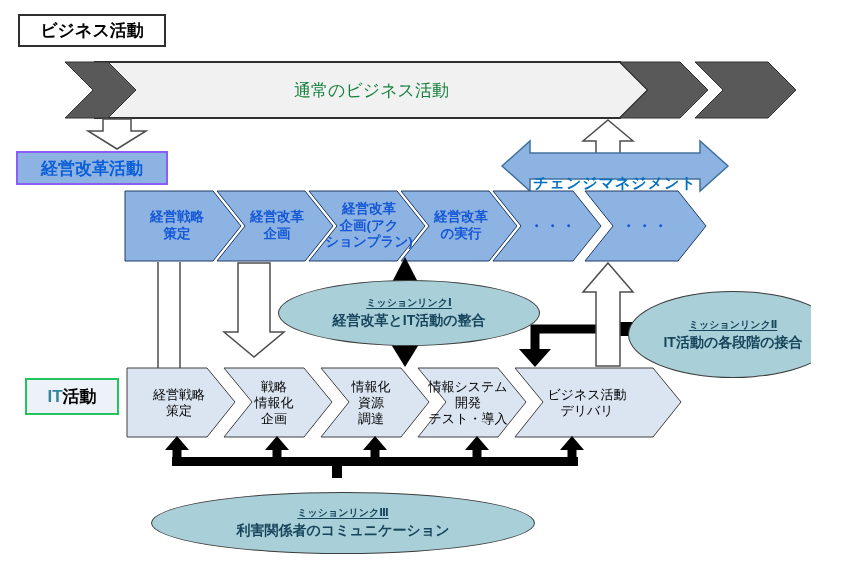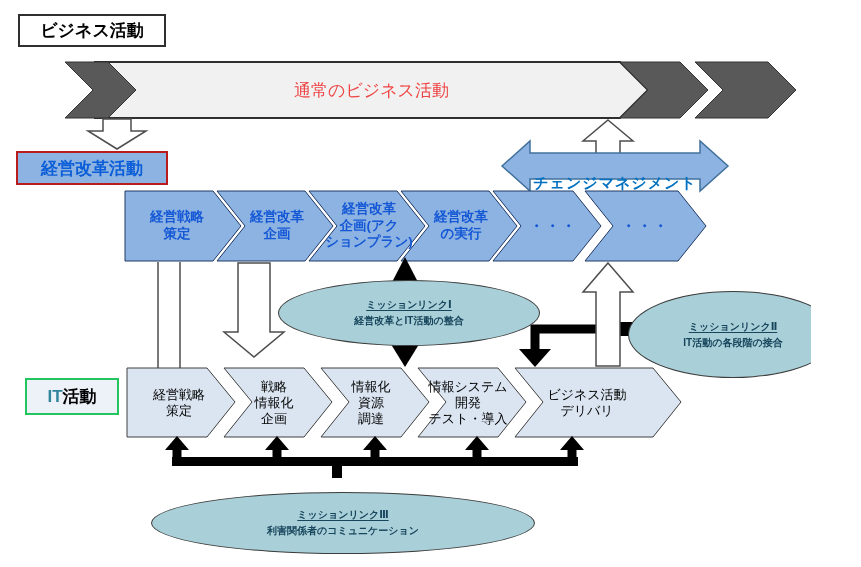--- a/index.html
+++ b/index.html
@@ -7,45 +7,45 @@
     position:relative;width:811px;height:567px;background:#fff;overflow:hidden;
     font-family:"Liberation Sans","DejaVu Sans",sans-serif;
   }
   .canvas svg{position:absolute;left:0;top:0;z-index:1;}
   .lyr{position:absolute;z-index:2;}
   .box{
     display:flex;align-items:center;justify-content:center;
     font-weight:bold;font-size:17px;box-sizing:border-box;
   }
   .box.business{left:18px;top:14px;width:148px;height:33px;background:#ffffff;border:2px solid #2f2f2f;color:#000;}
-  .box.reform{left:16px;top:151px;width:152px;height:34px;background:#8db3e2;border:2px solid #b91c1c;color:#0b5ed7;}
+  .box.reform{left:16px;top:151px;width:152px;height:34px;background:#8db3e2;border:2px solid #8b5cf6;color:#0b5ed7;}
   .box.itbox{left:25px;top:378px;width:94px;height:37px;background:#edf2f9;border:2px solid #22c55e;color:#000;}
   .box.itbox .teal{color:#31849b;}
   .bandtext{
     left:95px;top:62px;width:553px;height:56px;display:flex;align-items:center;justify-content:center;
-    font-size:17px;color:#ef4444;
+    font-size:17px;color:#15803d;
   }
   .cmtext{
     left:505px;top:172px;width:220px;height:22px;display:flex;align-items:center;justify-content:center;
     font-size:15px;font-weight:bold;color:#0070c0;letter-spacing:1px;
   }
   .s{
     display:flex;align-items:center;justify-content:center;text-align:center;
     white-space:pre-line;line-height:1.25;box-sizing:border-box;
   }
   .r2{top:191px;height:70px;font-size:13.5px;font-weight:bold;color:#1558d6;}
   .r3{top:368px;height:70px;font-size:13px;color:#000;}
   .dots{font-size:15px;letter-spacing:1px;}
   .ellipse{
     border-radius:50%;background:#a9cfd8;border:1.6px solid #3c3c3c;box-sizing:border-box;
     display:flex;flex-direction:column;align-items:center;justify-content:center;
     color:#17455c;font-weight:bold;text-align:center;
   }
   .ellipse .etitle{font-size:10px;text-decoration:underline;text-underline-offset:2px;}
-  .ellipse .esub{font-size:10px;margin-top:2px;}
+  .ellipse .esub{font-size:14px;margin-top:2px;}
   .e1{left:278px;top:280px;width:262px;height:66px;}
   .e2{left:628px;top:291px;width:210px;height:87px;align-items:center;}
   .e3{left:151px;top:492px;width:384px;height:62px;}
 </style>
 </head>
 <body>
 
 <div class="canvas">
 
   <svg width="861" height="567" viewBox="0 0 861 567">

